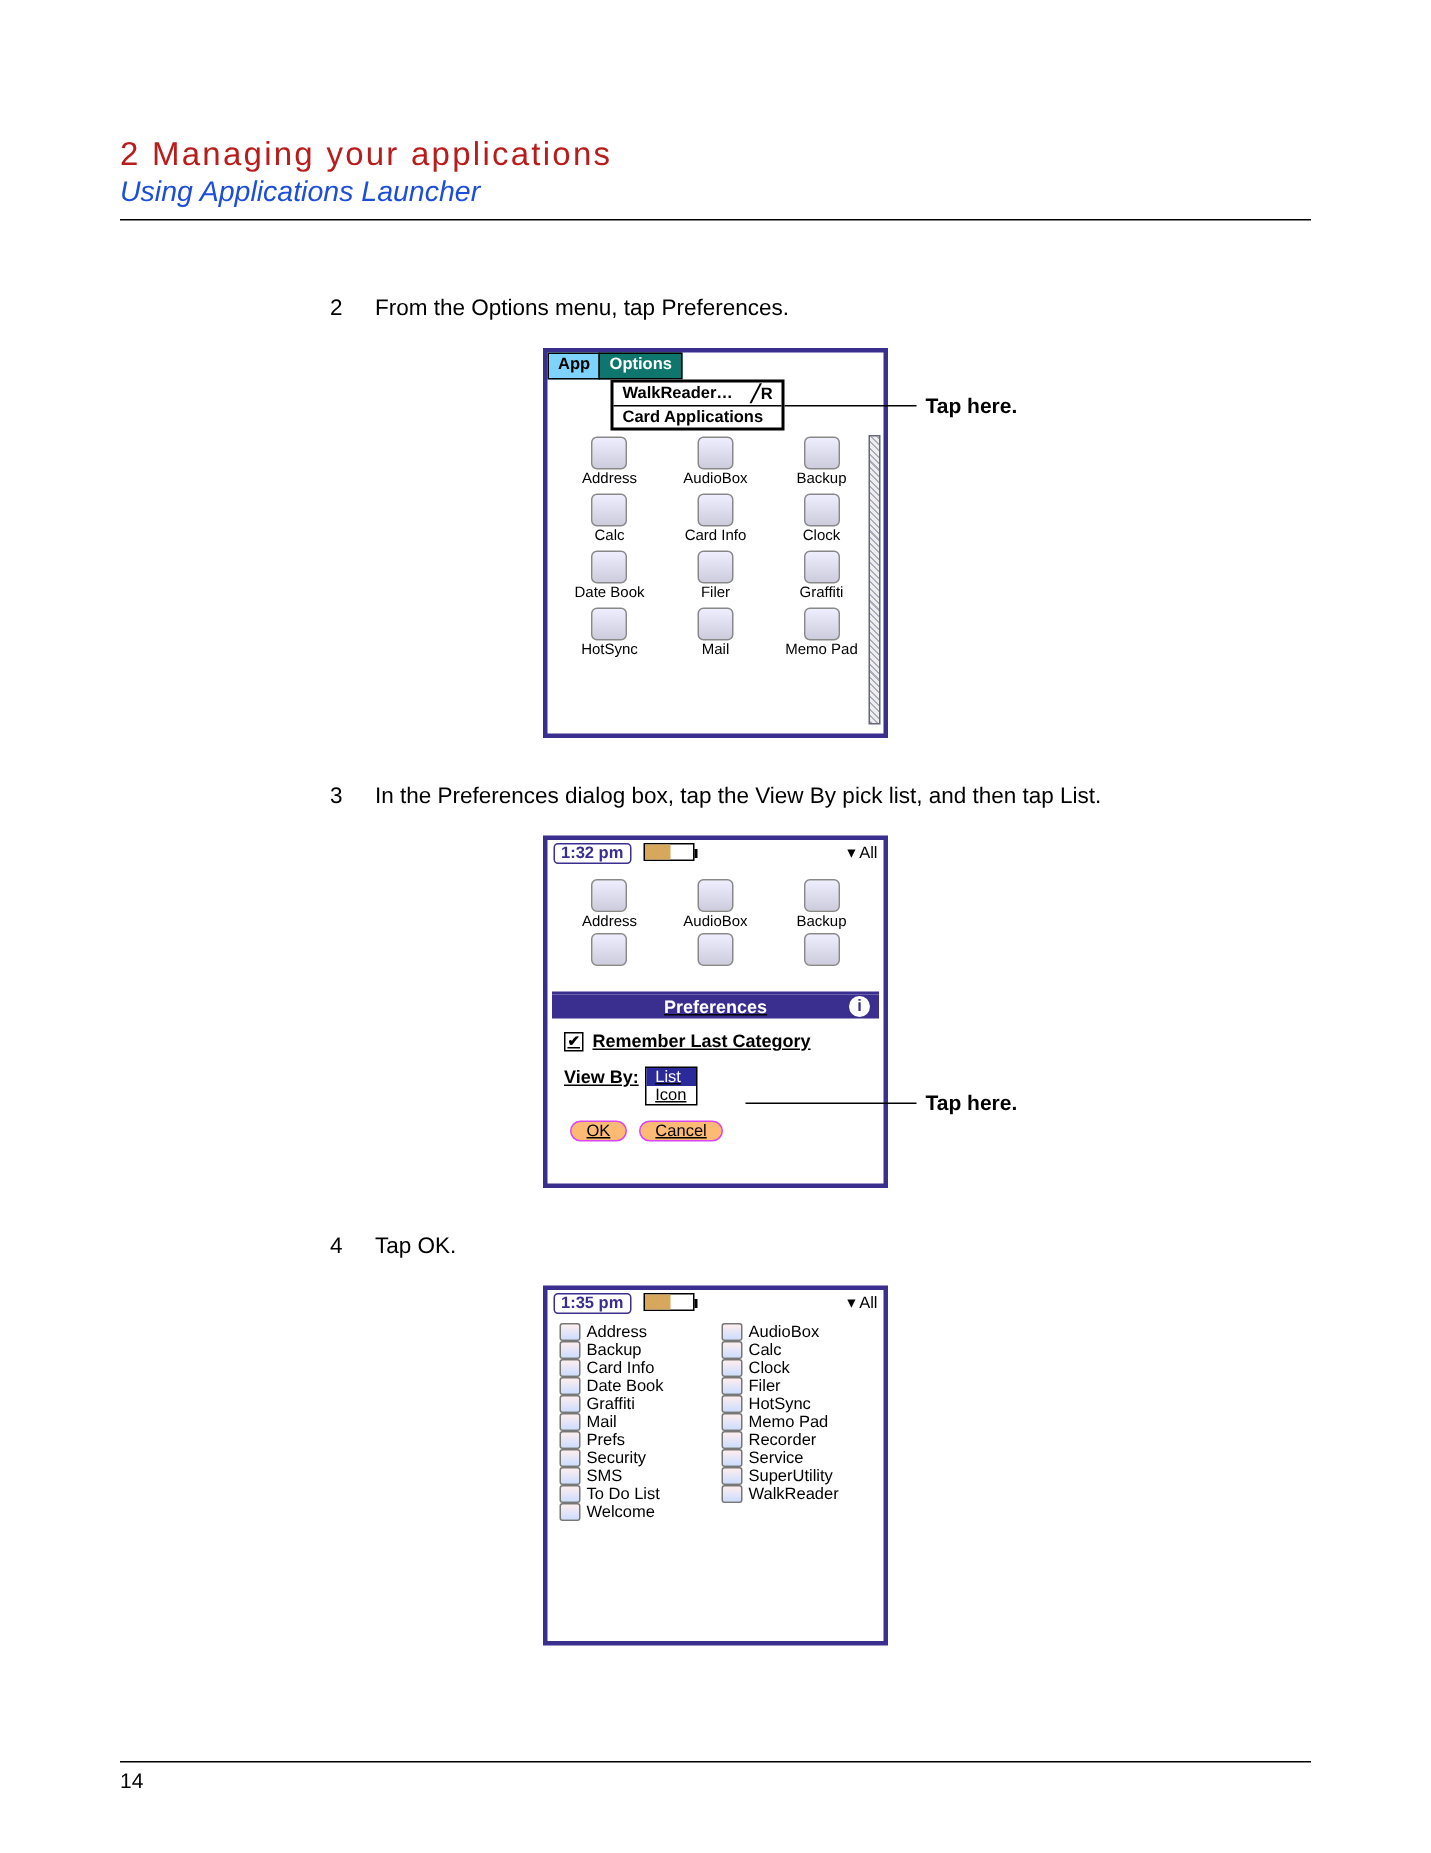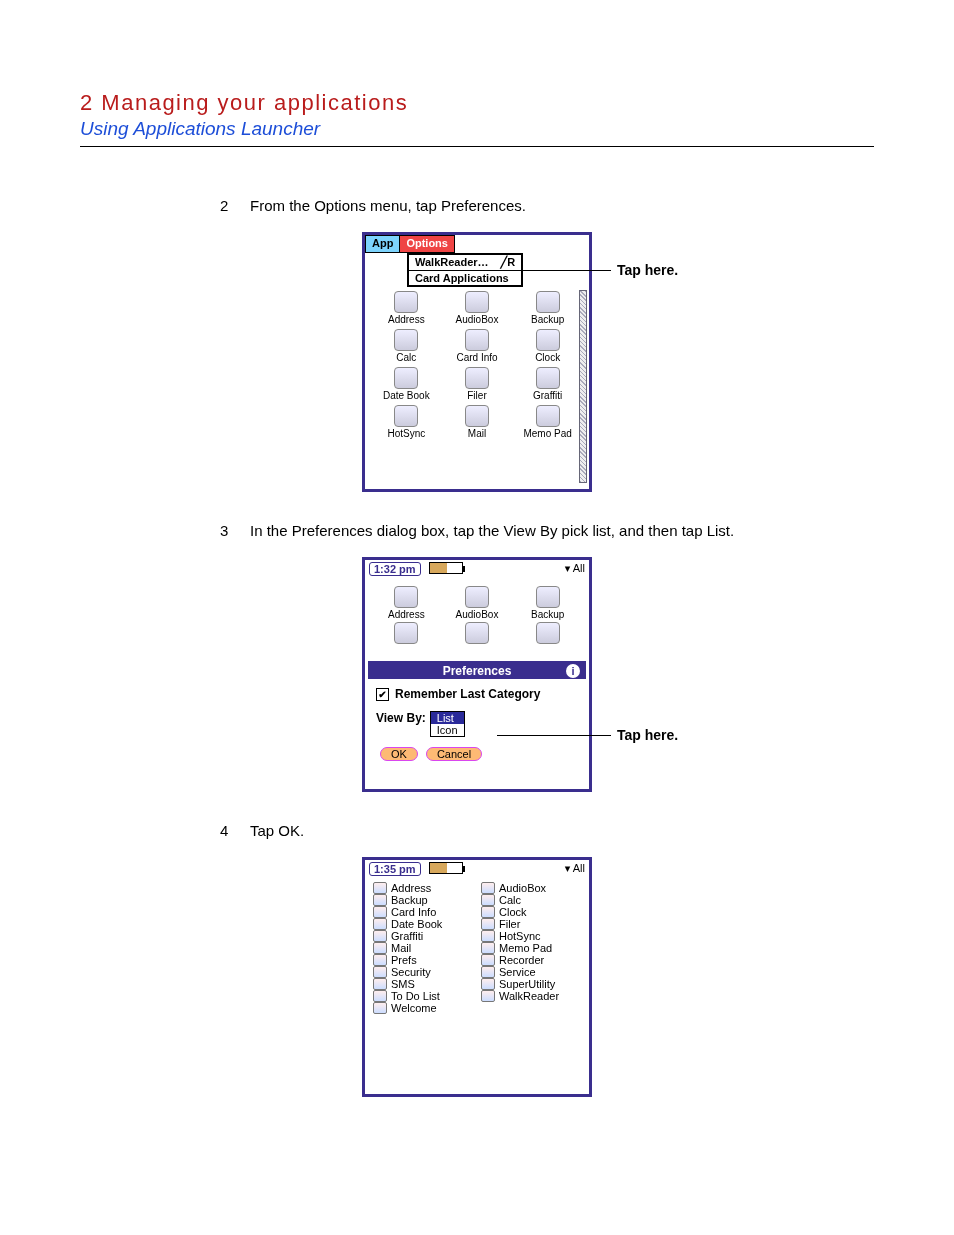--- a/index.html
+++ b/index.html
@@ -73,21 +73,21 @@
   
   .menubar { display: flex; height: 18px; }
   .menubar .tab {
     padding: 1px 6px;
     font-weight: bold;
     font-size: 11px;
     border: 1px solid #000;
     background: #7dd3fc;
     margin-right: -1px;
   }
-  .menubar .tab.active { background: #ef4444; color: #fff; }
+  .menubar .tab.active { background: #0f766e; color: #fff; }
   .dropdown {
     position: absolute;
     top: 18px; left: 42px;
     border: 2px solid #000;
     background: #fff;
     z-index: 5;
   }
   .dropdown .item {
     padding: 1px 6px;
     font-weight: bold;
@@ -142,20 +142,21 @@
   }
   .battery { width:34px; height:12px; border:1px solid #000; margin-left:8px; position:relative; }
   .battery::after { content:""; position:absolute; right:-3px; top:3px; width:2px; height:6px; background:#000; }
   .battery .fill { height:100%; background:#d7a85c; width:55%; }
   .allpick { margin-left:auto; font-size:11px; }
   .apps-grid2 { display:grid; grid-template-columns:repeat(3,1fr); padding:6px 6px 4px 6px; row-gap:2px; }
   .prefs-dialog {
     position:absolute; left:3px; right:3px; bottom:3px; height:125px;
     border-top:2px solid #3a2e8e;
     background:#fff;
+    text-decoration:underline;
   }
   .prefs-title {
     background:#3a2e8e; color:#fff; font-weight:bold; text-align:center;
     font-size:12px; padding:1px 0; position:relative;
   }
   .prefs-info { position:absolute; right:6px; top:1px; width:14px; height:14px;
     border-radius:50%; background:#fff; color:#3a2e8e; font-weight:bold; text-align:center;
     font-size:11px; line-height:14px;
   }
   .prefs-body { padding:8px 8px; font-size:12px; }
@@ -392,13 +393,14 @@
             </div>
           <div class="li">
               <span class="sico"></span>
               <span>WalkReader</span>
             </div>
         </div>
       </div>
     </div>
   </div>
 
+  <div class="page-num">14</div>
 </div>
 
 </body></html>

